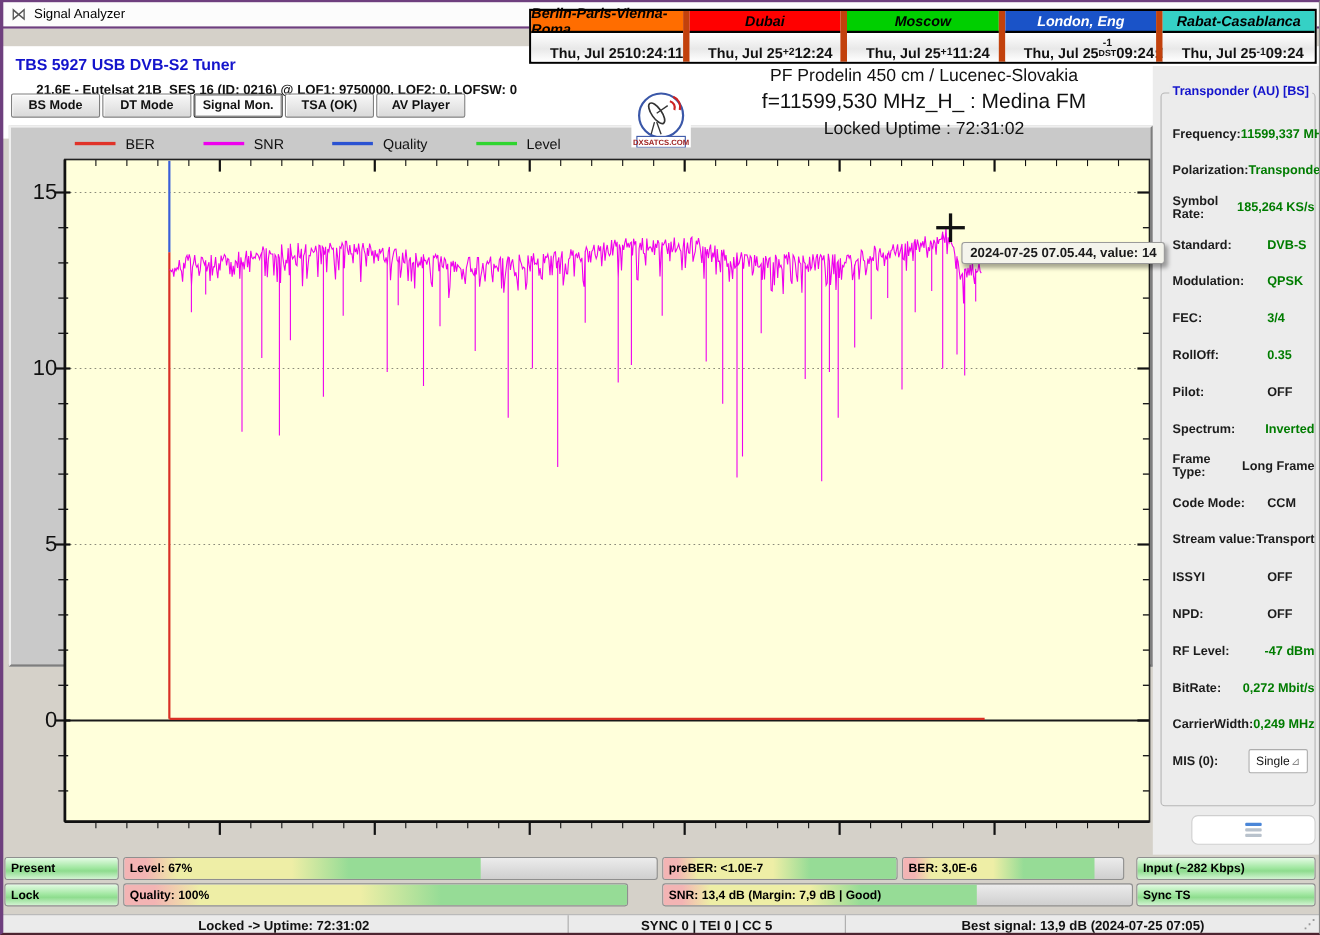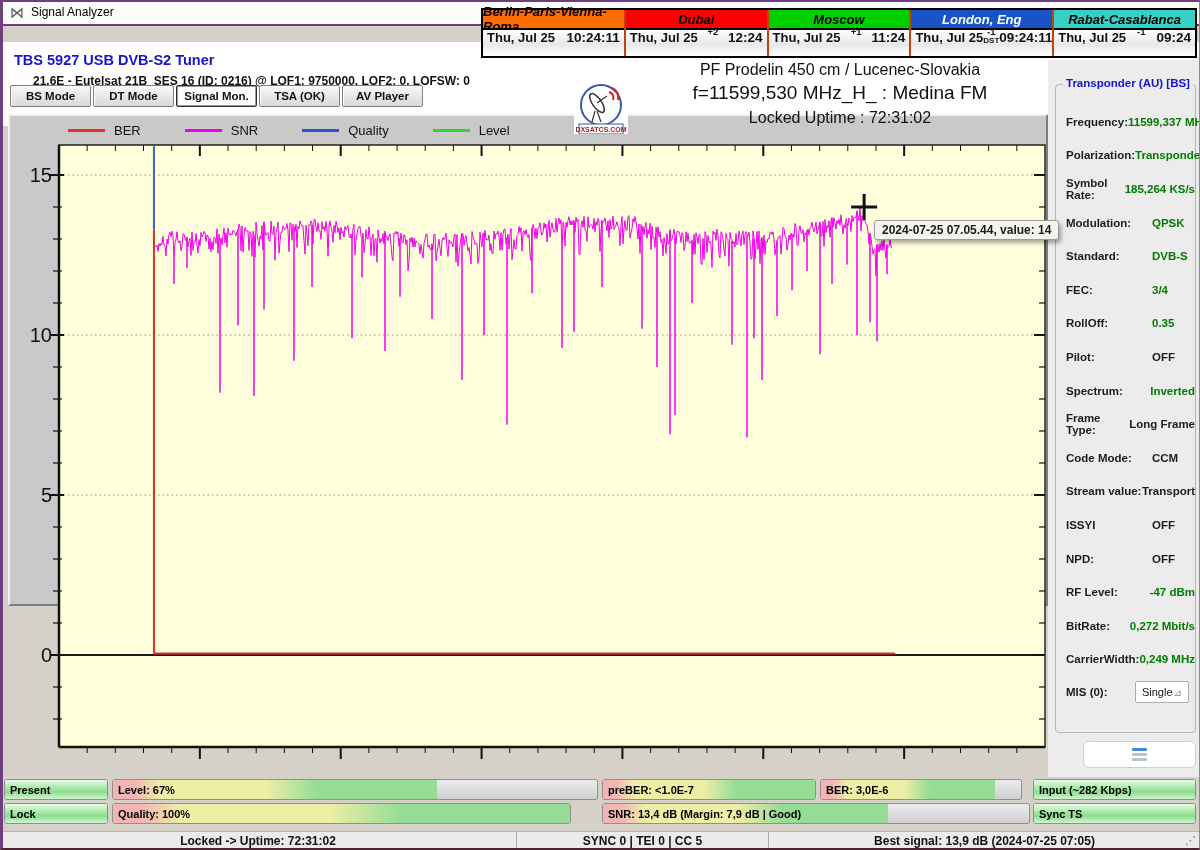--- a/index.html
+++ b/index.html
@@ -22,25 +22,25 @@
 
   .tabbar { position:absolute; left:10px; top:85px; display:flex; z-index:4; }
   .tab { width:81px; height:22px; margin-right:2px; font-family:"Liberation Sans",sans-serif;
          font-weight:bold; font-size:11.5px; color:#111; background:linear-gradient(180deg,#f8f8f8,#d9d9d9);
          border:1px solid #7f7f7f; border-radius:2px; box-shadow:inset 1px 1px 0 #fff; cursor:pointer; }
   .tab.active { background:#fcfcfc; border:1px solid #2f2f2f; box-shadow:inset 0 0 0 1px #9a9a9a; }
 
   
   .clock-panel { position:absolute; left:481px; top:8px; width:716px; height:50px; display:flex;
                  border:2px solid #000; background:#fff; z-index:6; }
-  .clk-col { flex:1; display:flex; flex-direction:column; border-left:2px solid #c2410c; min-width:0; }
+  .clk-col { flex:1; display:flex; flex-direction:column; border-left:6px solid #c2410c; min-width:0; }
   .clk-col:first-child { border-left:none; }
   .clk-head { height:20px; display:flex; align-items:center; justify-content:center;
               font-style:italic; font-weight:bold; font-size:13px; border-bottom:2px solid #000; }
-  .clk-body { flex:1; display:flex; align-items:flex-start; justify-content:space-between; padding:0 4px;
+  .clk-body { flex:1; display:flex; align-items:flex-end; justify-content:space-between; padding:0 17px;
               background:linear-gradient(180deg,#ffffff,#e8e8e8 55%,#ffffff); }
   .clk-date { font-weight:bold; font-size:13px; white-space:nowrap; }
   .clk-time { font-weight:bold; font-size:13.5px; white-space:nowrap; }
   .clk-off { display:inline-flex; flex-direction:column; align-items:center; line-height:1.05;
              font-weight:bold; font-size:9.5px; transform:translateY(-3px); }
   .clk-off .note { font-size:8px; }
 
   
   .hdr-dish   { position:absolute; left:560px; top:61px; width:560px; text-align:center; font-size:16px; z-index:3;}
   .hdr-freq   { position:absolute; left:560px; top:82px; width:560px; text-align:center; font-size:19px; z-index:3;}
@@ -354,26 +354,26 @@
       </div>
       <div class="tp-row">
         <span class="tp-label">Polarization:</span>
         <span class="tp-value green">Transponder</span>
       </div>
       <div class="tp-row">
         <span class="tp-label">Symbol Rate:</span>
         <span class="tp-value green">185,264 KS/s</span>
       </div>
       <div class="tp-row">
+        <span class="tp-label">Standard:</span>
+        <span class="tp-value green">DVB-S</span>
+      </div>
+      <div class="tp-row">
         <span class="tp-label">Modulation:</span>
         <span class="tp-value green">QPSK</span>
-      </div>
-      <div class="tp-row">
-        <span class="tp-label">Standard:</span>
-        <span class="tp-value green">DVB-S</span>
       </div>
       <div class="tp-row">
         <span class="tp-label">FEC:</span>
         <span class="tp-value green">3/4</span>
       </div>
       <div class="tp-row">
         <span class="tp-label">RollOff:</span>
         <span class="tp-value green">0.35</span>
       </div>
       <div class="tp-row">

